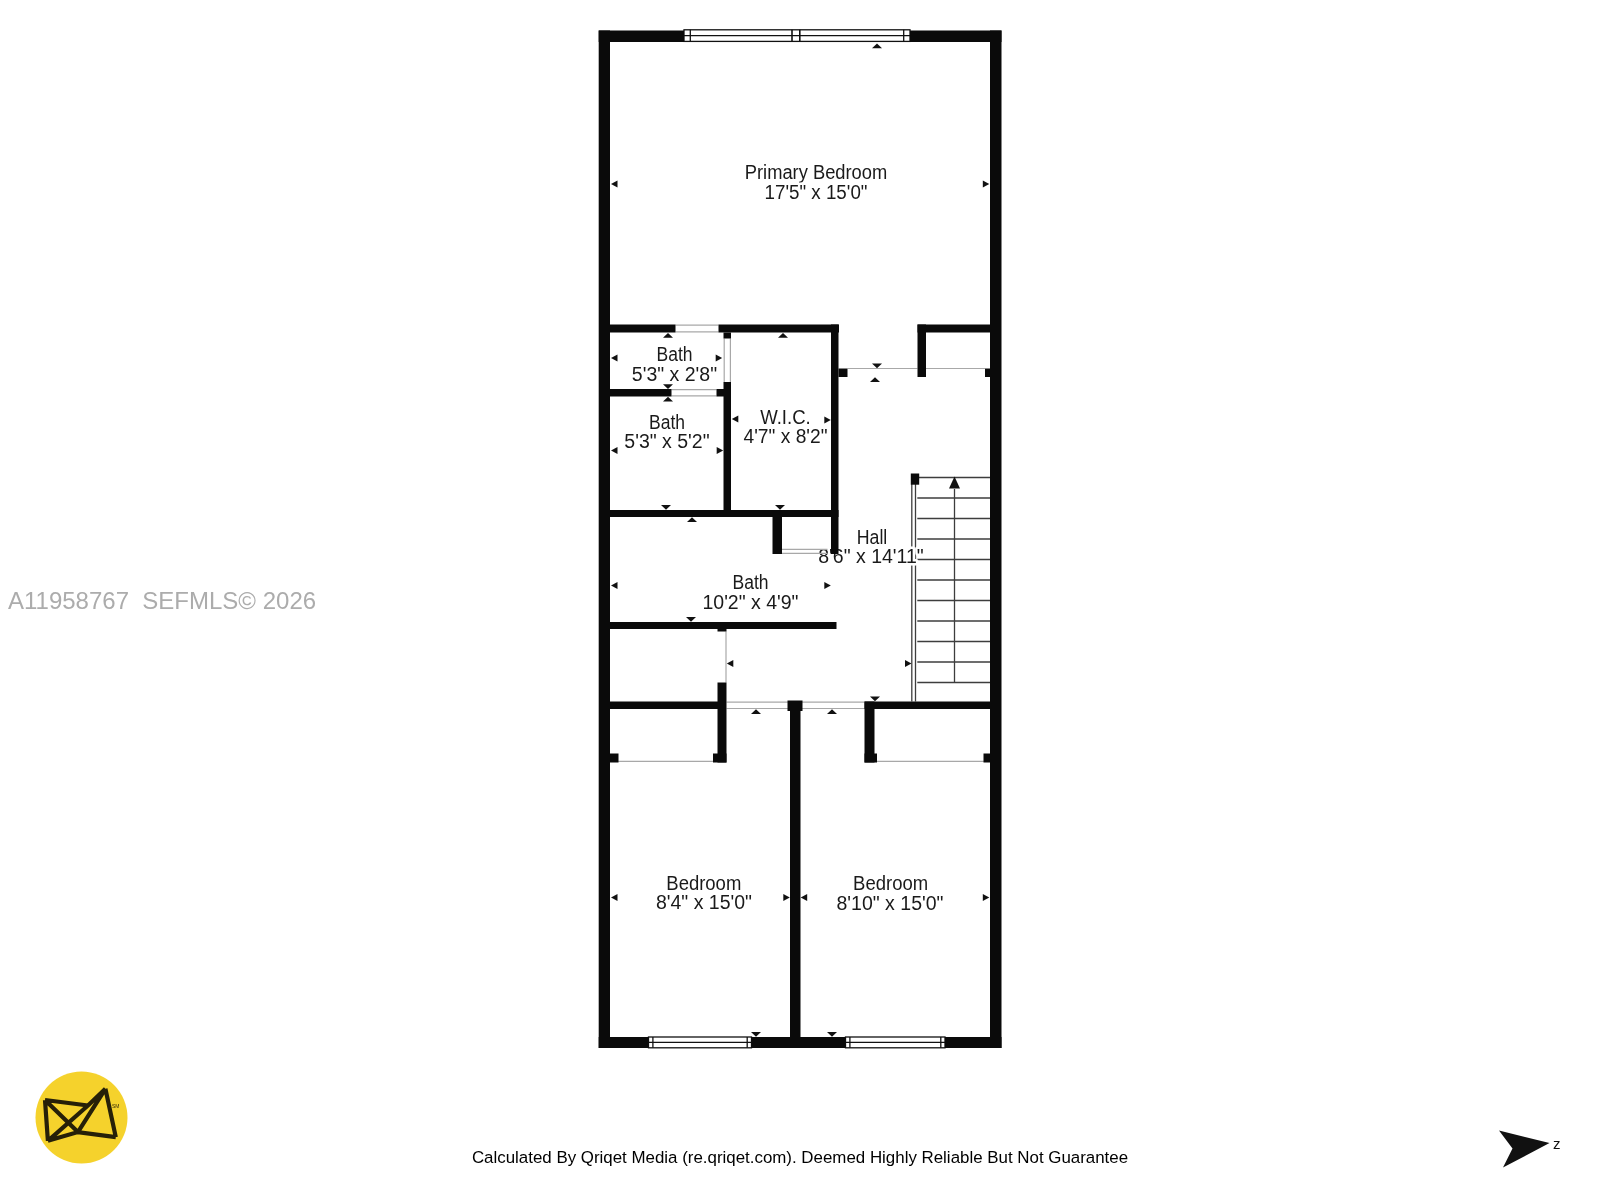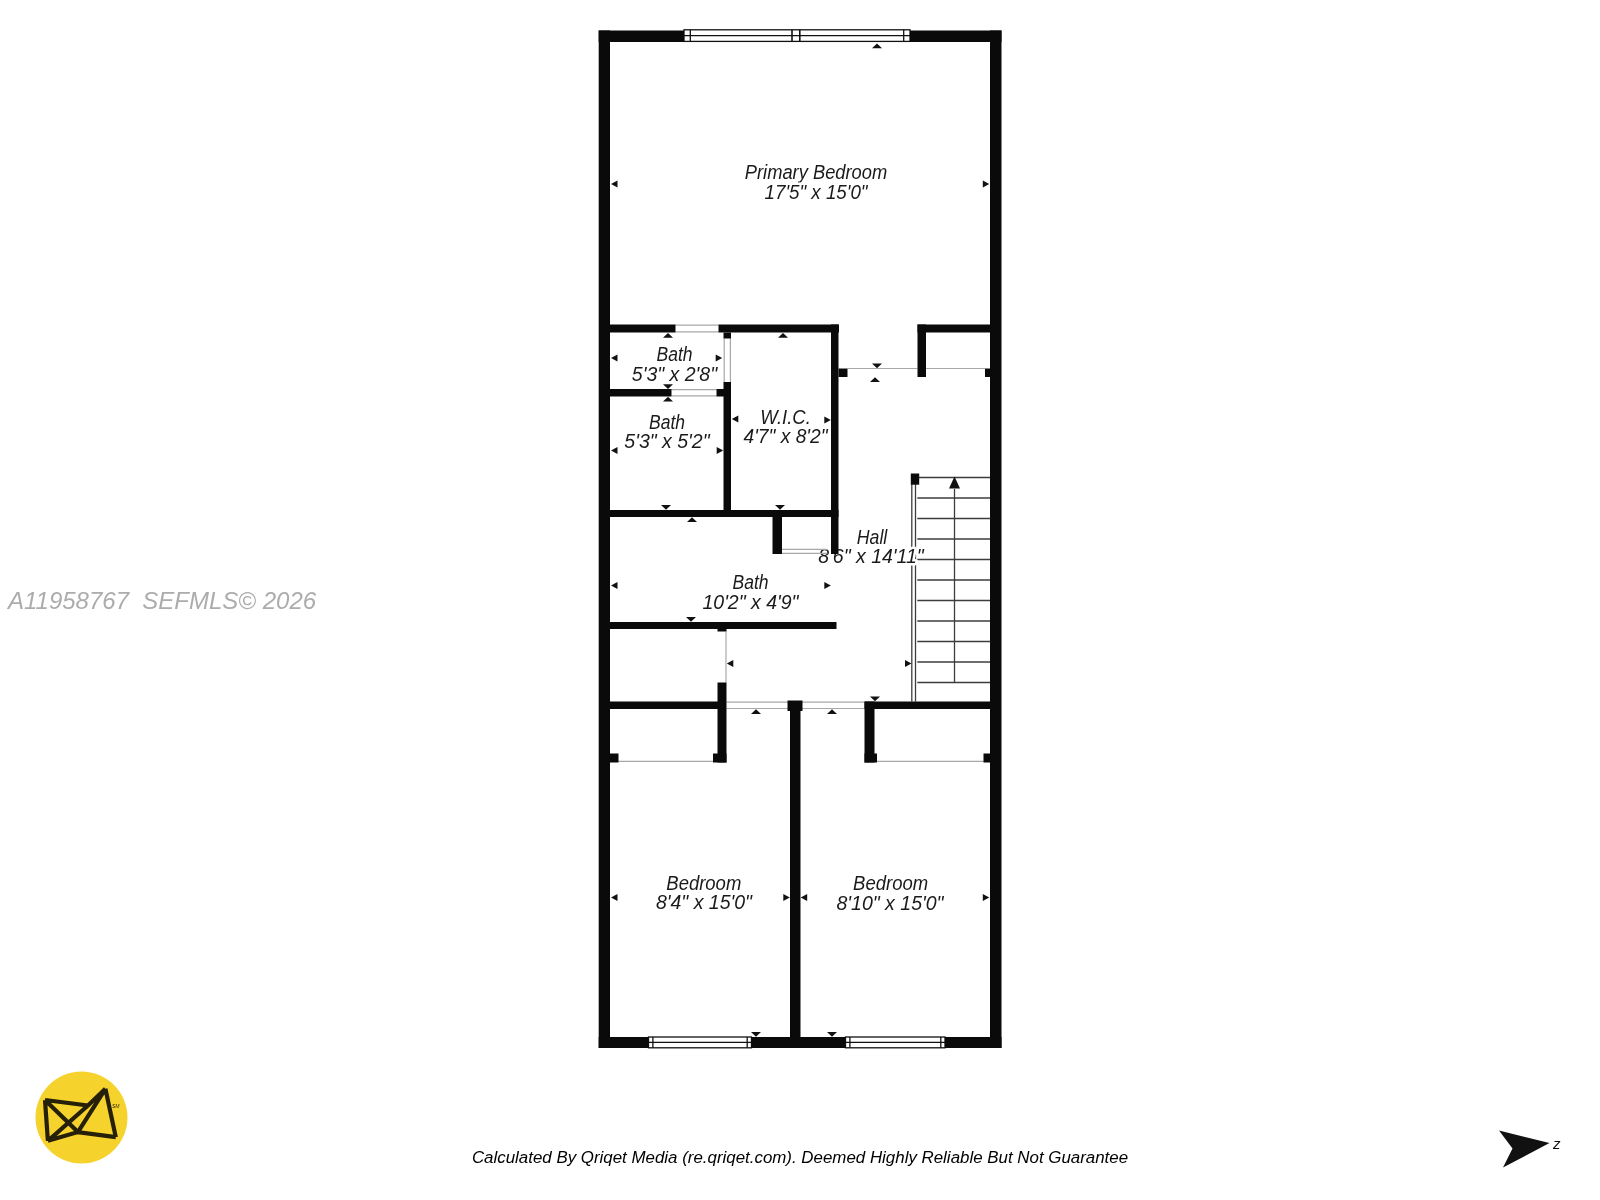--- a/index.html
+++ b/index.html
@@ -1,16 +1,16 @@
 <!DOCTYPE html>
 <html><head>
 <meta charset="utf-8">
 <style>
   html,body{margin:0;padding:0;background:#ffffff;}
-  .page{width:1600px;height:1200px;position:relative;overflow:hidden;background:#fff;font-style:italic;}
+  .page{width:1600px;height:1200px;position:relative;overflow:hidden;background:#fff;}
   svg{position:absolute;left:0;top:0;}
   text{font-family:"Liberation Sans", sans-serif;}
 </style>
 </head>
 <body>
 <div class="page">
 <svg width="1600" height="1200" viewBox="0 0 1600 1200">
 
 <g stroke="#3d3d3d" stroke-width="1.3" fill="none">
   <line x1="917.3" y1="477.5" x2="990" y2="477.5"></line>

